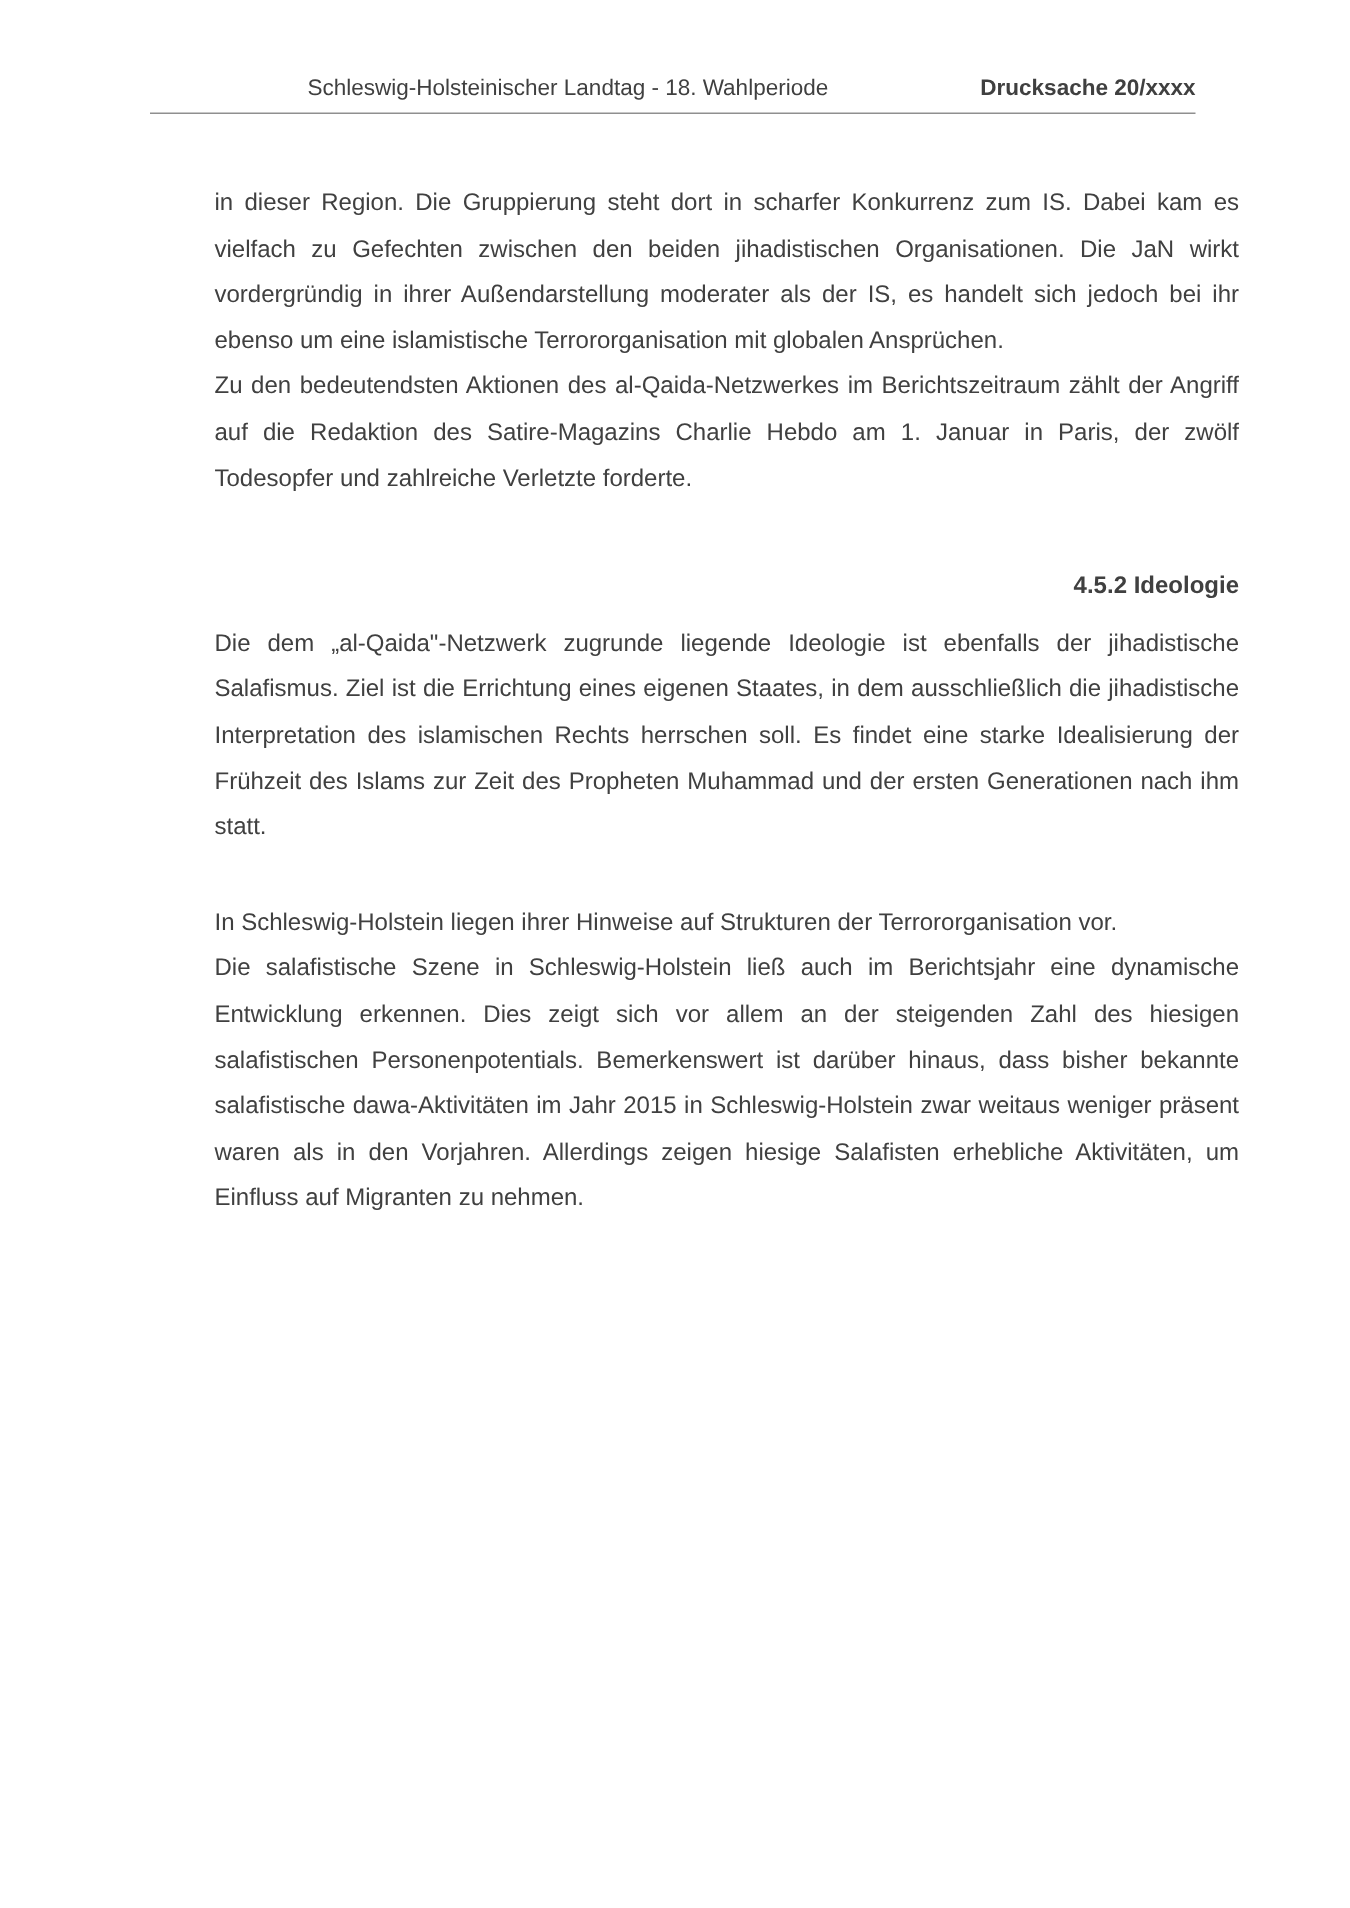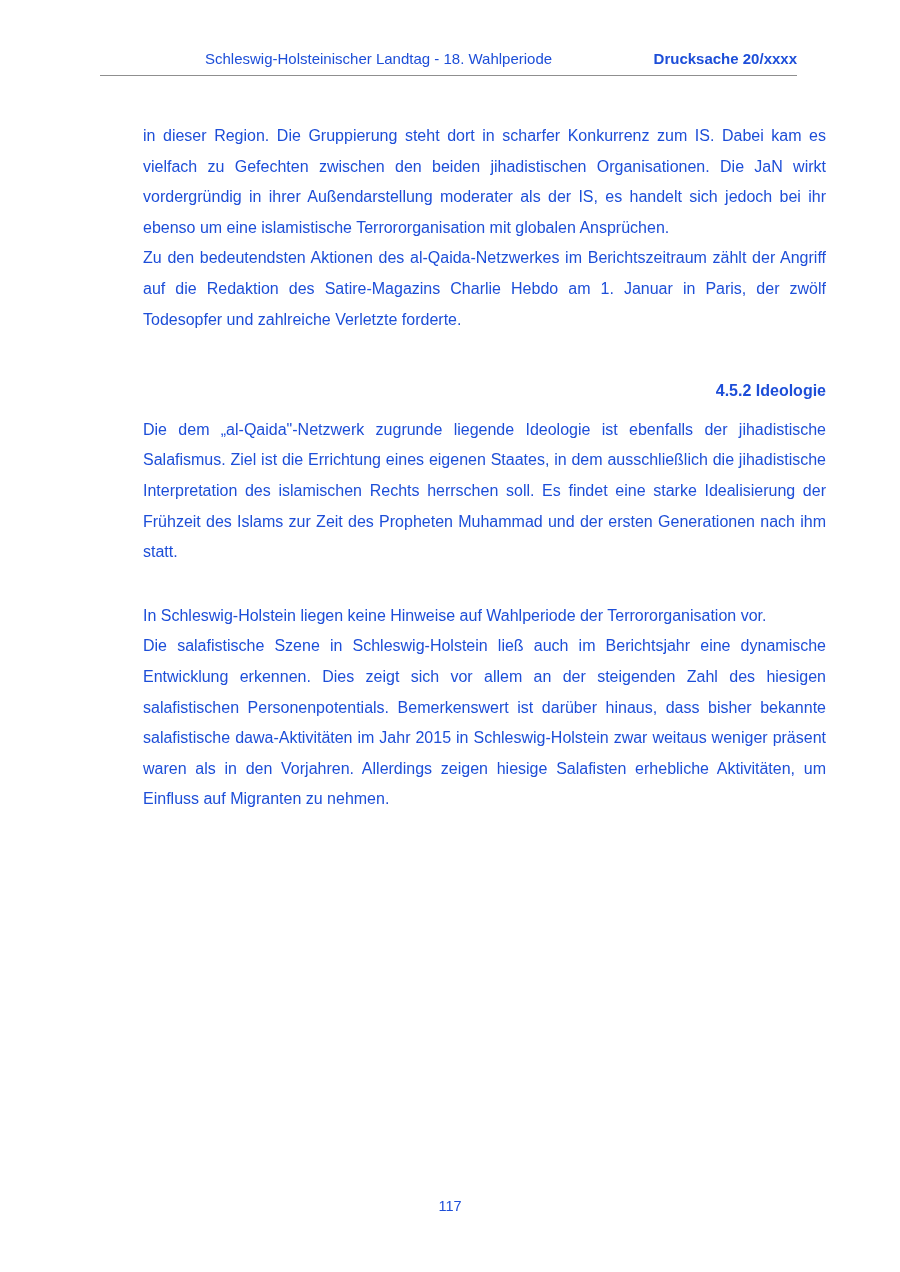--- a/index.html
+++ b/index.html
@@ -7,21 +7,21 @@
     padding: 0;
     background: #ffffff;
   }
   .page {
     position: relative;
     width: 900px;
     height: 1272px;
     background: #ffffff;
     overflow: hidden;
     font-family: "Liberation Sans", sans-serif;
-    color: #1d4ed8;
+    color: #404040;
   }
   .page-header {
     position: absolute;
     top: 50px;
     left: 100px;
     right: 103px;
     display: flex;
     align-items: baseline;
     font-size: 15px;
     padding-bottom: 8px;
@@ -80,21 +80,18 @@
   <div class="page-header">
     <span class="header-title">Schleswig-Holsteinischer Landtag - 18. Wahlperiode</span>
     <span class="header-doc">Drucksache 20/xxxx</span>
   </div>
 
   <div class="document-body">
     <p class="para">in dieser Region. Die Gruppierung steht dort in scharfer Konkurrenz zum IS. Dabei kam es vielfach zu Gefechten zwischen den beiden jihadistischen Organisationen. Die JaN wirkt vordergründig in ihrer Außendarstellung moderater als der IS, es handelt sich jedoch bei ihr ebenso um eine islamistische Terrororganisation mit globalen Ansprüchen.</p>
     <p class="para">Zu den bedeutendsten Aktionen des al-Qaida-Netzwerkes im Berichtszeitraum zählt der Angriff auf die Redaktion des Satire-Magazins Charlie Hebdo am 1. Januar in Paris, der zwölf Todesopfer und zahlreiche Verletzte forderte.</p>
     <p class="heading">4.5.2 Ideologie</p>
     <p class="para">Die dem „al-Qaida"-Netzwerk zugrunde liegende Ideologie ist ebenfalls der jihadistische Salafismus. Ziel ist die Errichtung eines eigenen Staates, in dem ausschließlich die jihadistische Interpretation des islamischen Rechts herrschen soll. Es findet eine starke Idealisierung der Frühzeit des Islams zur Zeit des Propheten Muhammad und der ersten Generationen nach ihm statt.</p>
-    <p class="para gap-before">In Schleswig-Holstein liegen keine Hinweise auf Wahlperiode der Terrororganisation vor.</p>
+    <p class="para gap-before">In Schleswig-Holstein liegen ihrer Hinweise auf Strukturen der Terrororganisation vor.</p>
     <p class="para">Die salafistische Szene in Schleswig-Holstein ließ auch im Berichtsjahr eine dynamische Entwicklung erkennen. Dies zeigt sich vor allem an der steigenden Zahl des hiesigen salafistischen Personenpotentials. Bemerkenswert ist darüber hinaus, dass bisher bekannte salafistische dawa-Aktivitäten im Jahr 2015 in Schleswig-Holstein zwar weitaus weniger präsent waren als in den Vorjahren. Allerdings zeigen hiesige Salafisten erhebliche Aktivitäten, um Einfluss auf Migranten zu nehmen.</p>
   </div>
 
-  <div class="page-footer">
-    <span>117</span>
-  </div>
 
 </div>
 
 </body></html>

